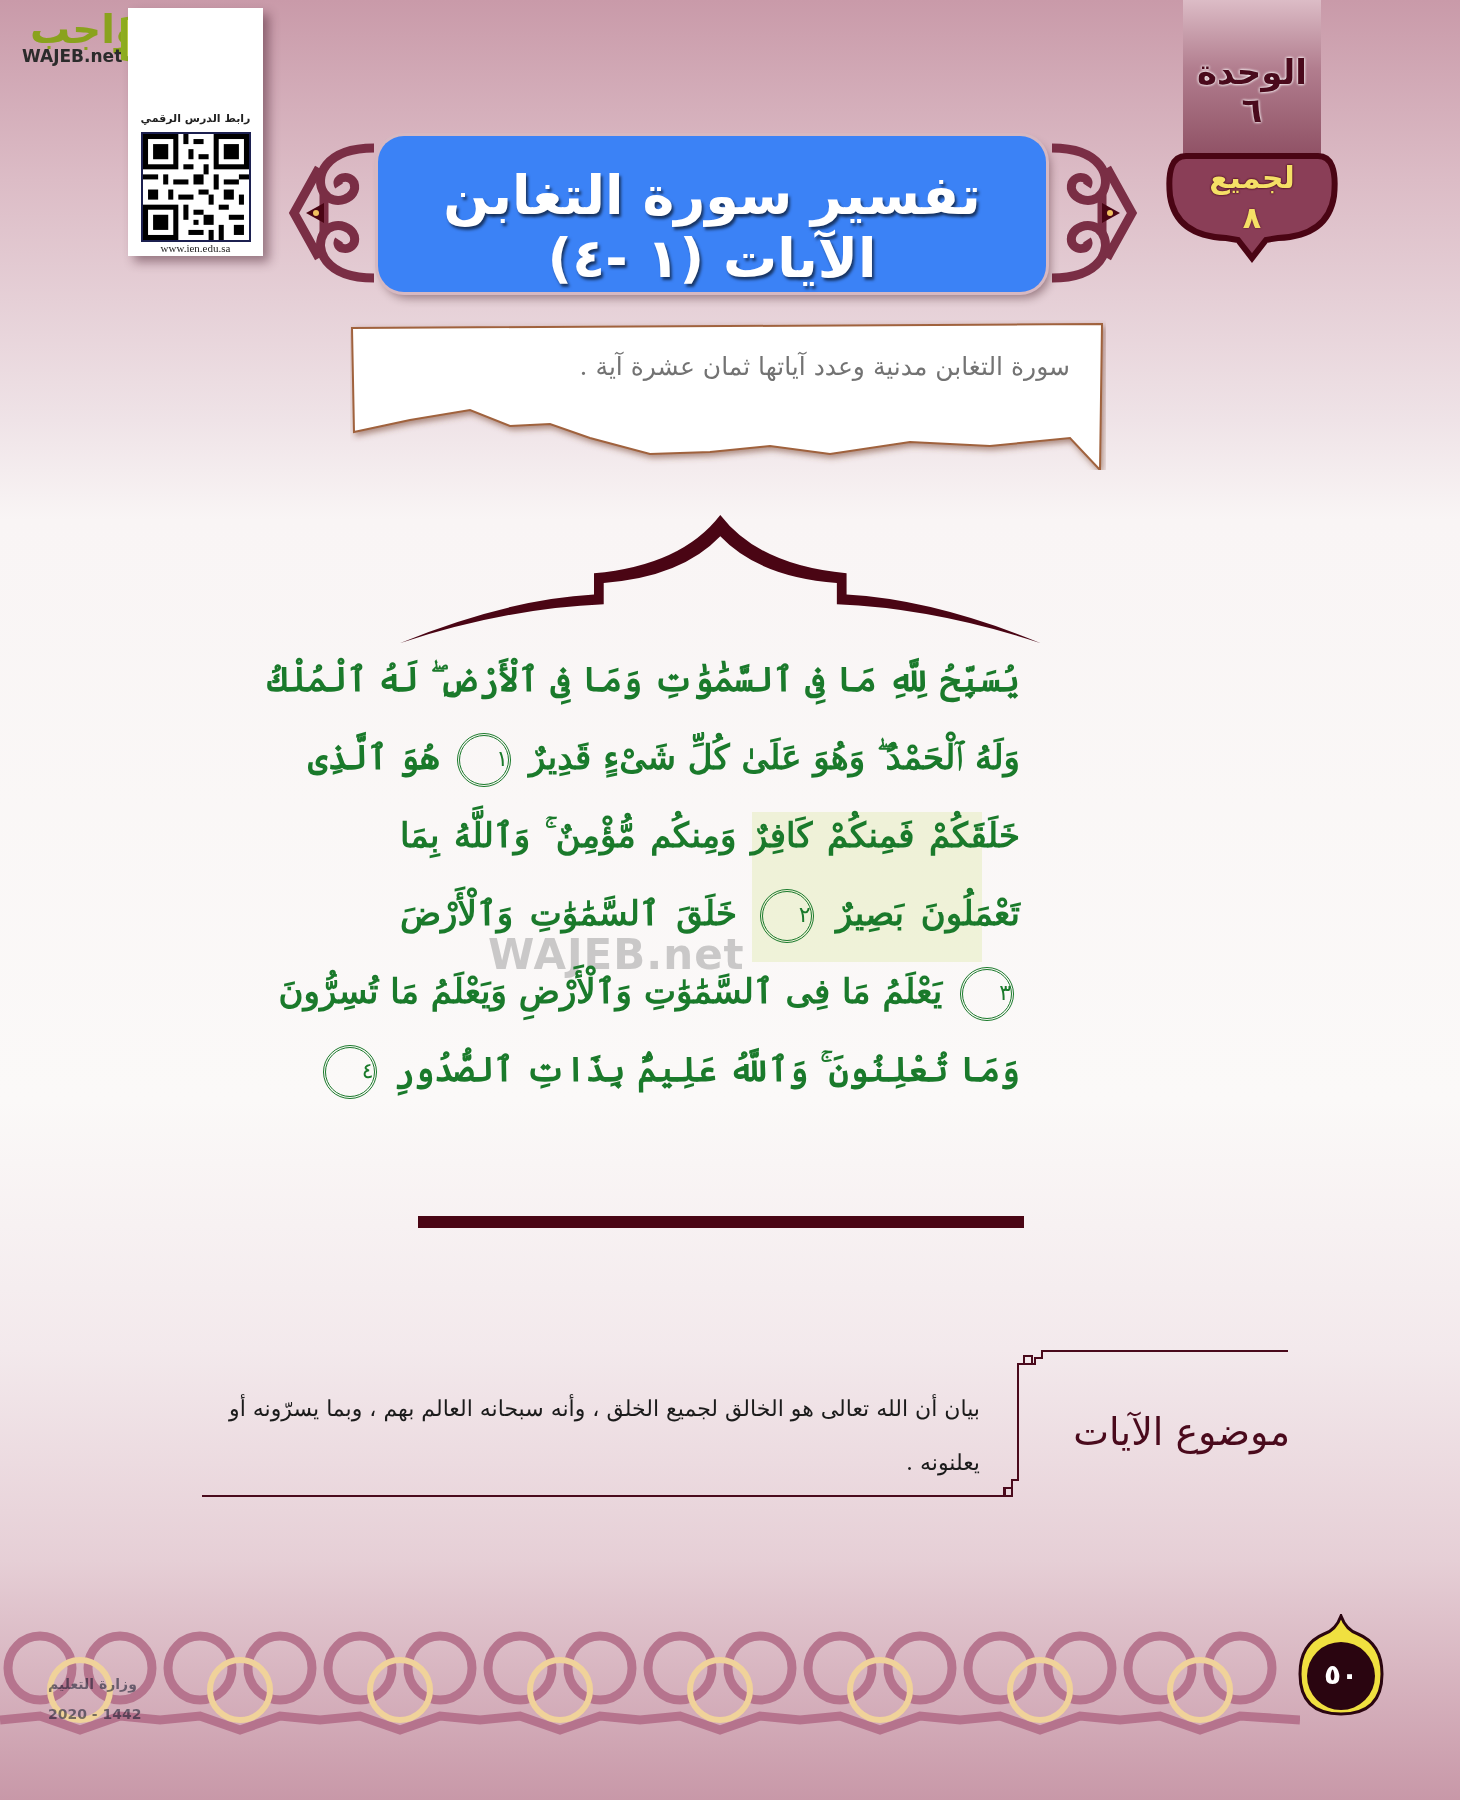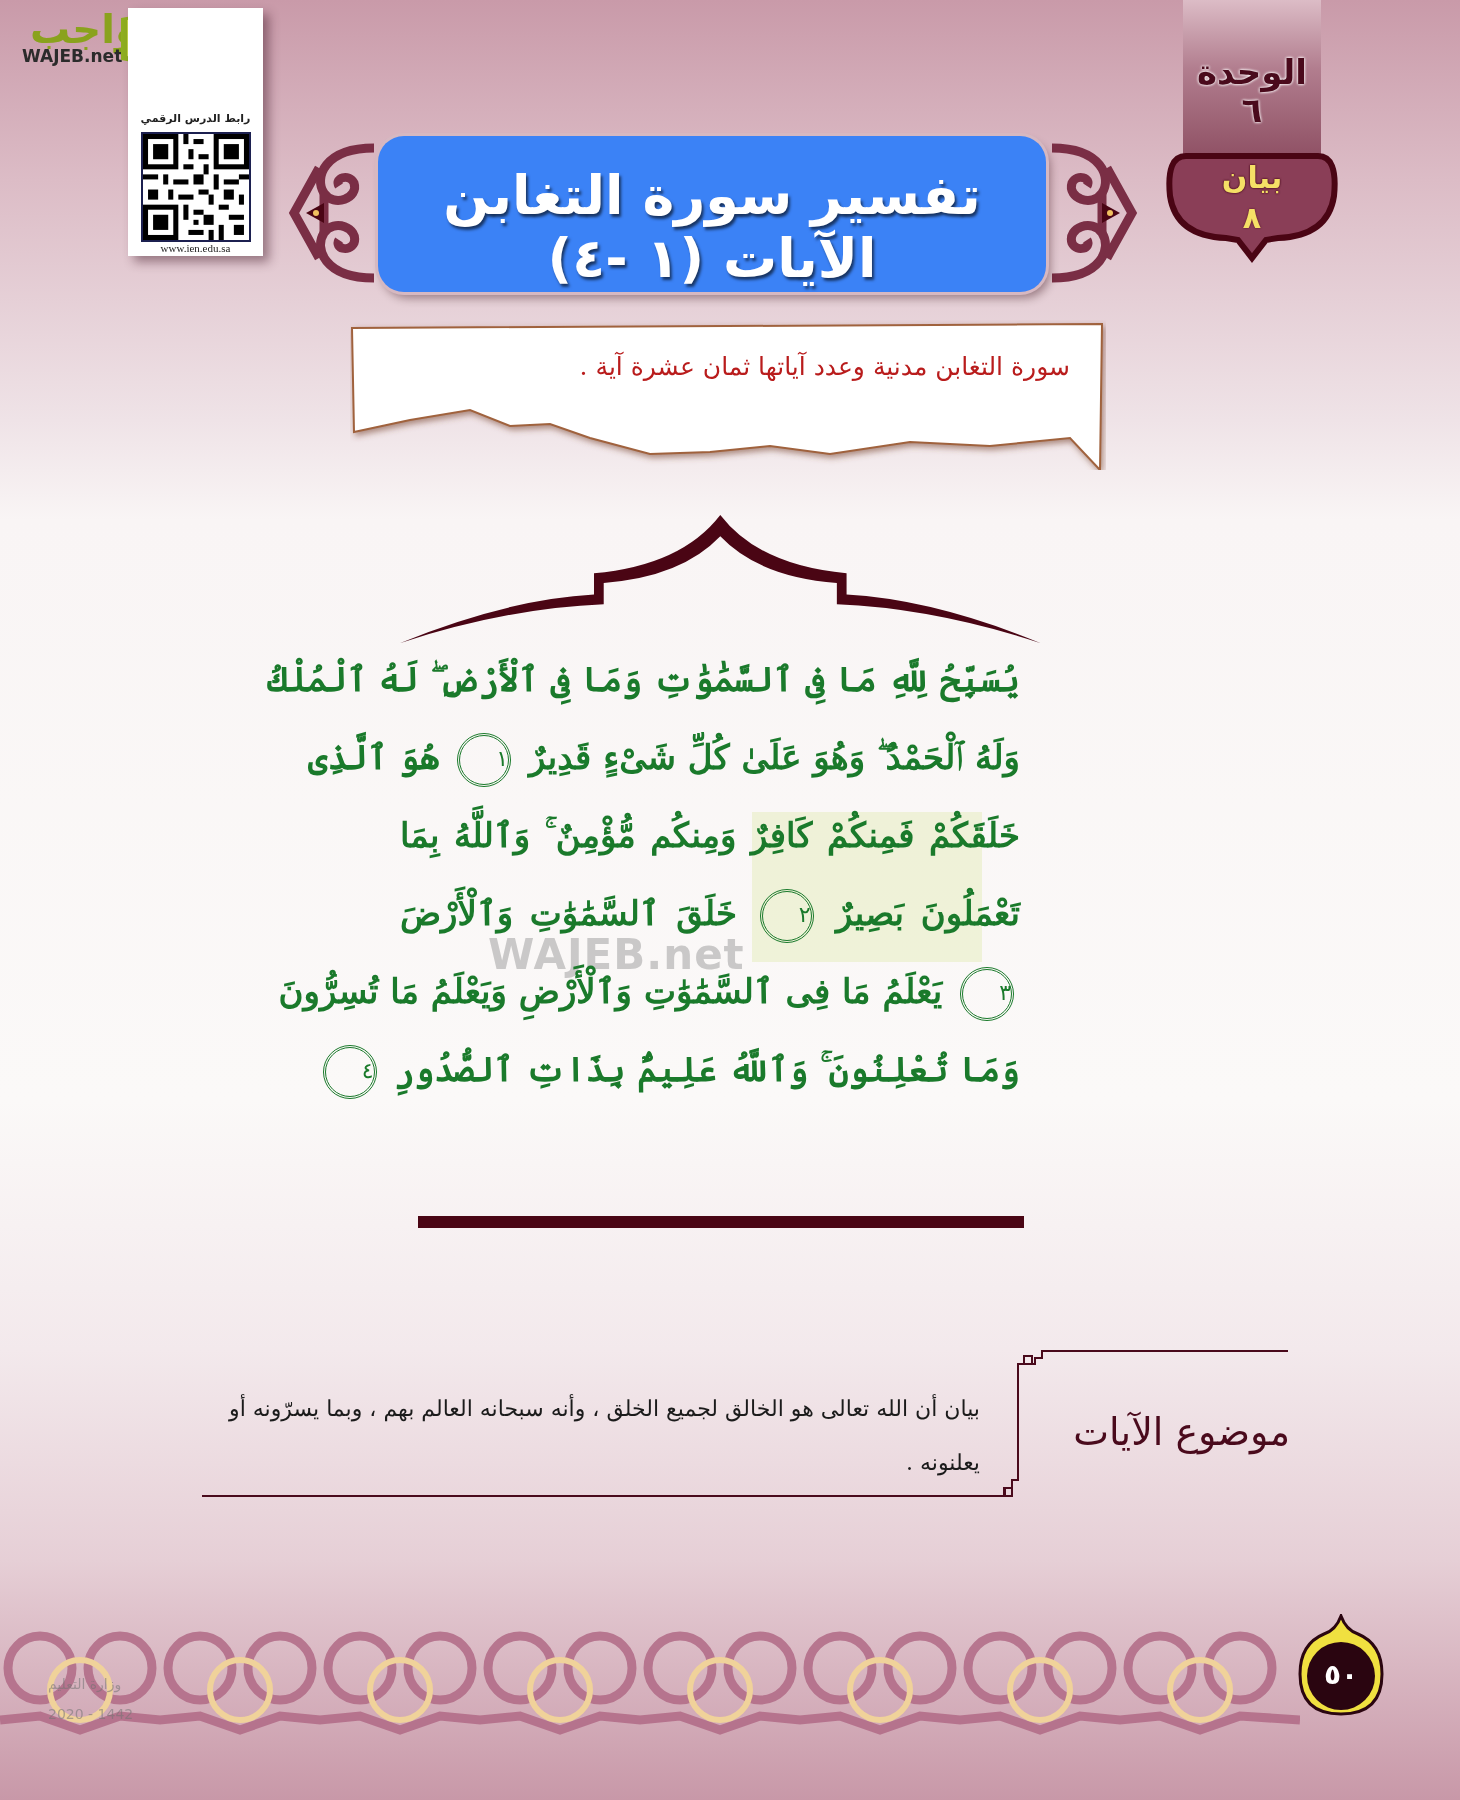--- a/index.html
+++ b/index.html
@@ -37,21 +37,21 @@
     text-shadow: 0 0 3px #fff, 0 0 3px #fff; }
   .lesson-badge { position:absolute; left:1166px; top:146px; width:172px; height:118px; }
   .lesson-label { position:absolute; left:1166px; top:160px; width:172px; text-align:center; font-size:30px; font-weight:bold; color:#f5e066;
     direction:rtl; text-shadow: 0 0 2px #4a0a1c, 0 0 2px #4a0a1c; }
   .lesson-num { position:absolute; left:1166px; top:200px; width:172px; text-align:center; font-size:30px; font-weight:bold; color:#f5e066;
     text-shadow: 0 0 2px #4a0a1c; }
 
   
   .intro-paper { position:absolute; left:350px; top:320px; width:756px; height:150px; }
   .intro-text { position:absolute; left:380px; top:352px; width:690px; text-align:right; direction:rtl;
-    font-family:"DejaVu Serif", serif; font-size:25px; color:#b91c1c; }
+    font-family:"DejaVu Serif", serif; font-size:25px; color:#737373; }
 
   
   .dome { position:absolute; left:390px; top:505px; }
   .verses { position:absolute; left:400px; top:640px; width:620px; direction:rtl; text-align:justify; text-align-last:justify;
     font-family:"DejaVu Serif", serif; color:#1a7a2b; font-size:34px; line-height:78px; font-weight:bold; }
   .verse-line { display:block; height:78px; white-space:nowrap; text-align:justify; text-align-last:justify; }
   .ayah-mark { display:inline-block; width:48px; height:48px; border:3px double #1a7a2b; border-radius:50%;
     text-align:center; line-height:46px; font-size:22px; vertical-align:middle; color:#1a7a2b; font-weight:normal; margin:0 6px; }
   .verses-bar { position:absolute; left:418px; top:1216px; width:606px; height:12px; background:#4a0514; }
   .wm-text { position:absolute; left:488px; top:930px; font-size:42px; font-weight:bold; color:#9a9a9a; opacity:0.5; letter-spacing:1px; }
@@ -59,21 +59,21 @@
 
   
   .topic-frame { position:absolute; left:200px; top:1350px; width:1100px; height:160px; }
   .topic-title { position:absolute; left:1040px; top:1370px; width:250px; text-align:right; direction:rtl;
     font-family:"DejaVu Sans", sans-serif; font-size:38px; color:#4a0a1c;margin-top:40px; }
   .topic-text { position:absolute; left:180px; top:1382px; width:800px; direction:rtl; text-align:right;
     font-family:"DejaVu Serif", serif; font-size:22px; line-height:54px; color:#1b1b1b; }
 
   
   .border-strip { position:absolute; left:0; top:1620px; width:1300px; height:120px; }
-  .ministry { position:absolute; left:48px; top:1676px; color:#737373; opacity:0.55; font-size:14px; }
+  .ministry { position:absolute; left:48px; top:1676px; color:#0f172a; opacity:0.55; font-size:14px;font-weight:bold; }
   .ministry .year { font-size:14px; display:block; margin-top:14px; }
   .page-badge { position:absolute; left:1296px; top:1614px; width:90px; height:104px; }
   .page-num { position:absolute; left:1296px; top:1658px; width:90px; text-align:center; color:#fff; font-size:28px; font-weight:bold; }
 </style>
 </head>
 <body>
 
 <div class="wajeb-logo">
   <span class="wajeb-ar">واجب</span>
   <span class="wajeb-en">WAJEB.net</span>
@@ -157,21 +157,21 @@
   <div class="title-text">تفسير سورة التغابن الآيات (١ -٤)</div>
 </div>
 
 <div class="unit-tab">
   <div class="unit-label">الوحدة</div>
   <div class="unit-num">٦</div>
 </div>
 <svg class="lesson-badge" viewBox="0 0 172 118">
   <path d="M20 10 Q0 10 4 50 Q10 90 60 92 L72 94 L86 112 L100 94 L112 92 Q162 90 168 50 Q172 10 152 10 Z" fill="#8a3e57" stroke="#4a0514" stroke-width="6"></path>
 </svg>
-<div class="lesson-label">بيان</div>
+<div class="lesson-label">لجميع</div>
 <div class="lesson-num">٨</div>
 
 <svg class="intro-paper" viewBox="0 0 756 150">
   <defs>
     <filter id="ps" x="-5%" y="-5%" width="110%" height="120%">
         <feDropShadow dx="2" dy="3" stdDeviation="3" flood-color="#7a4a30" flood-opacity="0.6"></feDropShadow>
       </filter>
   </defs>
   <path d="M2 8 L752 4 L750 150 L720 118 L640 126 L560 122 L480 134 L420 126 L360 132 L300 134 L240 118 L200 104 L160 106 L120 90 L60 100 L4 112 Z" fill="#fff" stroke="#a0623e" stroke-width="2" filter="url(#ps)"></path>
 </svg>

